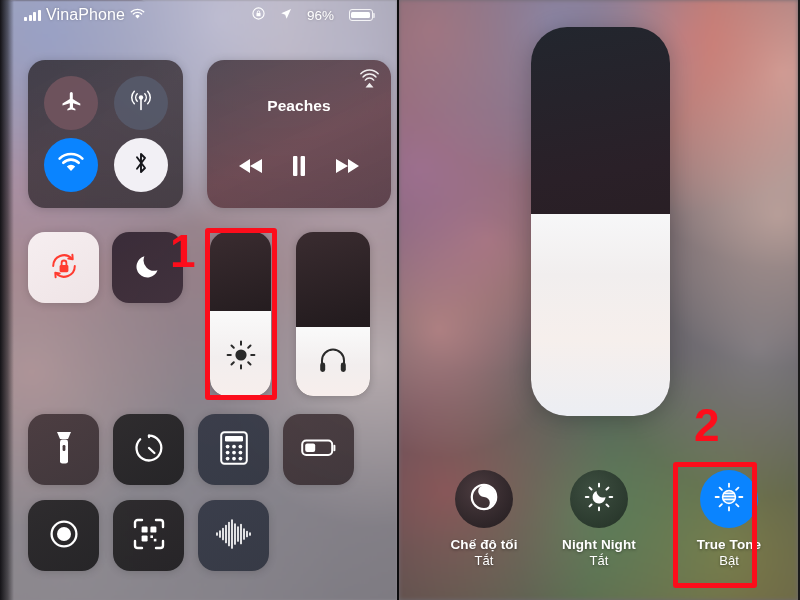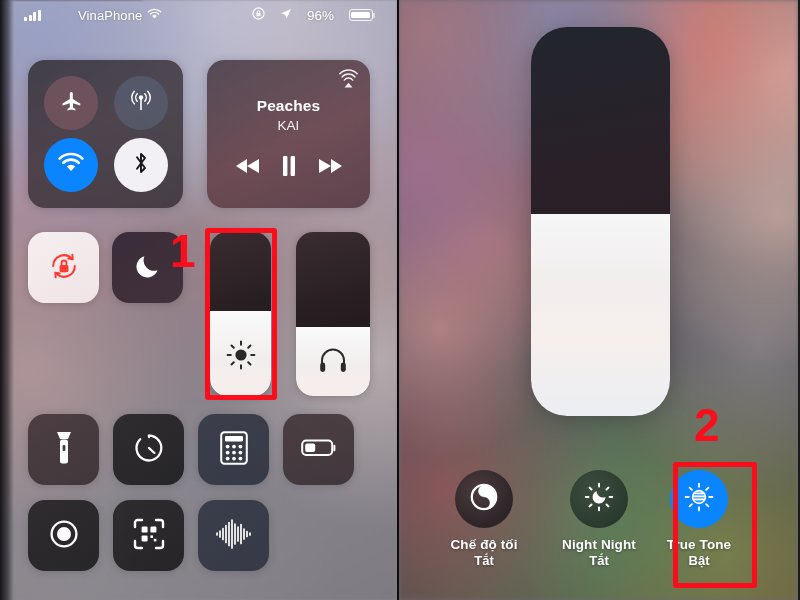--- a/index.html
+++ b/index.html
@@ -44,21 +44,21 @@
     display:flex; align-items:center;
     color:#fff; font-size:13.5px; font-weight:500;
     text-shadow:0 0 3px rgba(0,0,0,.25);
   }
   .sb-left { display:flex; align-items:center; gap:5px; margin-left:24px; }
   .sb-right { display:flex; align-items:center; gap:15px; position:absolute; left:252px; }
   .bars { display:flex; align-items:flex-end; gap:1.7px; height:11px; }
   .bars i { width:3px; background:#fff; border-radius:.8px; display:block; }
   .bars i:nth-child(1){height:4px}.bars i:nth-child(2){height:6px}
   .bars i:nth-child(3){height:8.5px}.bars i:nth-child(4){height:11px}
-  .carrier { letter-spacing:.1px; font-size:13px;margin-left:32px; }
+  .carrier { letter-spacing:.1px; font-size:16px; }
   .batt {
     width:24px;height:11.5px;border:1.3px solid rgba(255,255,255,.85);
     border-radius:3px;position:relative;display:inline-block;
   }
   .batt::after{content:"";position:absolute;right:-3.2px;top:3.2px;width:2px;height:4.5px;
     background:rgba(255,255,255,.6);border-radius:0 1px 1px 0;}
   .batt i{position:absolute;left:1.3px;top:1.3px;bottom:1.3px;width:19px;background:#fff;border-radius:1.5px;display:block;}
 
   
   .cc-card {
@@ -70,21 +70,21 @@
   .conn { left:28px; top:60px; width:155px; height:148px; }
   .conn .circ {
     position:absolute; width:54px; height:54px; border-radius:50%;
     display:flex;align-items:center;justify-content:center;
   }
   .c-air   { left:16px; top:16px;  background:rgba(119,86,96,.80); }
   .c-cell  { left:86px; top:16px;  background:rgba(88,92,110,.80); }
   .c-wifi  { left:16px; top:78px;  background:#0a84ff; }
   .c-bt    { left:86px; top:78px;  background:#f2f0f5; }
 
-  .media { left:207px; top:60px; width:163px; height:148px;
+  .media { left:207px; top:60px; width:184px; height:148px;
     background:linear-gradient(155deg, rgba(60,48,56,.80) 0%, rgba(92,52,60,.78) 55%, rgba(74,46,56,.80) 100%); }
   .media-title { position:absolute; top:37px; width:100%; text-align:center;
     color:#fff; font-size:15.5px; font-weight:600; letter-spacing:.1px;}
   .media-artist{ position:absolute; top:58px; width:100%; text-align:center;
     color:#f2f2f2; font-size:13.5px; font-weight:400;}
   .media-ctrls { position:absolute; top:95px; left:0; width:100%;
     display:flex; align-items:center; justify-content:space-around; padding:0 18px;}
   .airplay { position:absolute; right:11px; top:9px; opacity:.9;}
 
   .sq { position:absolute; width:71px; height:71px; border-radius:17px;
@@ -149,21 +149,21 @@
   .opt { position:absolute; width:120px; text-align:center; }
   .opt .bubble {
     width:58px;height:58px;border-radius:50%;margin:0 auto;
     display:flex;align-items:center;justify-content:center;
   }
   .b-dark  { background:radial-gradient(circle at 40% 35%, #4b3b3f 0%, #2e2528 70%, #241e20 100%); }
   .b-night { background:radial-gradient(circle at 40% 35%, #3d4e40 0%, #2b3a2e 70%, #233024 100%); }
   .b-true  { background:#0a84ff; }
   .opt .l1 { color:#fff; font-size:13.5px; font-weight:600; margin-top:9px; letter-spacing:.1px;
     text-shadow:0 1px 3px rgba(0,0,0,.4);}
-  .opt .l2 { color:#fff; font-size:13px; font-weight:700; margin-top:1px;
+  .opt .l2 { color:#fff; font-size:13px; font-weight:400; margin-top:1px;
     text-shadow:0 1px 3px rgba(0,0,0,.4);}
 
   
   .redbox { position:absolute; border:5px solid #fc0d1b; border-radius:3px; }
   .rednum { position:absolute; color:#fc0d1b; font-size:46px; font-weight:700;
     font-family:"Liberation Sans", sans-serif; line-height:1; }
 </style>
 </head>
 <body>
 
@@ -249,21 +249,20 @@
     <div class="cc-card media">
       <span class="airplay">
         <svg width="21" height="21" viewBox="0 0 22 22">
             <path d="M11 14.5 6.8 19.5h8.4L11 14.5z" fill="#fff"></path>
             <path d="M6.6 11.6a5.6 5.6 0 0 1 8.8 0" stroke="#fff" stroke-width="1.5" fill="none" stroke-linecap="round"></path>
             <path d="M4.2 8.3a9 9 0 0 1 13.6 0" stroke="#fff" stroke-width="1.5" fill="none" stroke-linecap="round"></path>
             <path d="M1.9 5a12.3 12.3 0 0 1 18.2 0" stroke="#fff" stroke-width="1.5" fill="none" stroke-linecap="round"></path>
           </svg>
       </span>
       <div class="media-title">Peaches</div>
-      <div class="media-artist">KAI</div>
       <div class="media-ctrls">
         <span>
           <svg width="26" height="18" viewBox="0 0 26 18">
               <path d="M12 9 24 2v14L12 9zM1 9l11-7v14L1 9z" fill="#fff"></path>
             </svg>
         </span>
         <span>
           <svg width="18" height="22" viewBox="0 0 18 22">
               <rect x="3" y="1" width="4.4" height="20" rx="1" fill="#fff"></rect>
               <rect x="10.6" y="1" width="4.4" height="20" rx="1" fill="#fff"></rect>
@@ -448,21 +447,21 @@
               <g stroke="#fff" stroke-width="2" stroke-linecap="round">
                 <path d="M15 1.8v2.6M15 25.6v2.6M1.8 15h2.6M25.6 15h2.6M5.6 5.6l1.9 1.9M22.5 22.5l1.9 1.9M24.4 5.6l-1.9 1.9M7.5 22.5l-1.9 1.9"></path>
               </g>
             </svg>
         </span>
       </div>
       <div class="l1">Night Night</div>
       <div class="l2">Tắt</div>
     </div>
 
-    <div class="opt" style="left:240px; top:0;">
+    <div class="opt" style="left:270px; top:0;">
       <div class="bubble b-true">
         <span>
           <svg width="32" height="32" viewBox="0 0 32 32">
             <circle cx="16" cy="16" r="6" fill="#fff" opacity=".18"></circle>
             <g stroke="#fff" stroke-width="1.8" stroke-linecap="round">
               <path d="M11 12.4h10M10.3 15.4h11.4M11 18.4h10"></path>
               <path d="M16 2.6v3.2M16 26.2v3.2M2.6 16h3.2M26.2 16h3.2M6.6 6.6l2.3 2.3M23.1 23.1l2.3 2.3M25.4 6.6l-2.3 2.3M8.9 23.1l-2.3 2.3"></path>
             </g>
             <circle cx="16" cy="16" r="6.4" stroke="#fff" stroke-width="1.6" fill="none"></circle>
           </svg>

